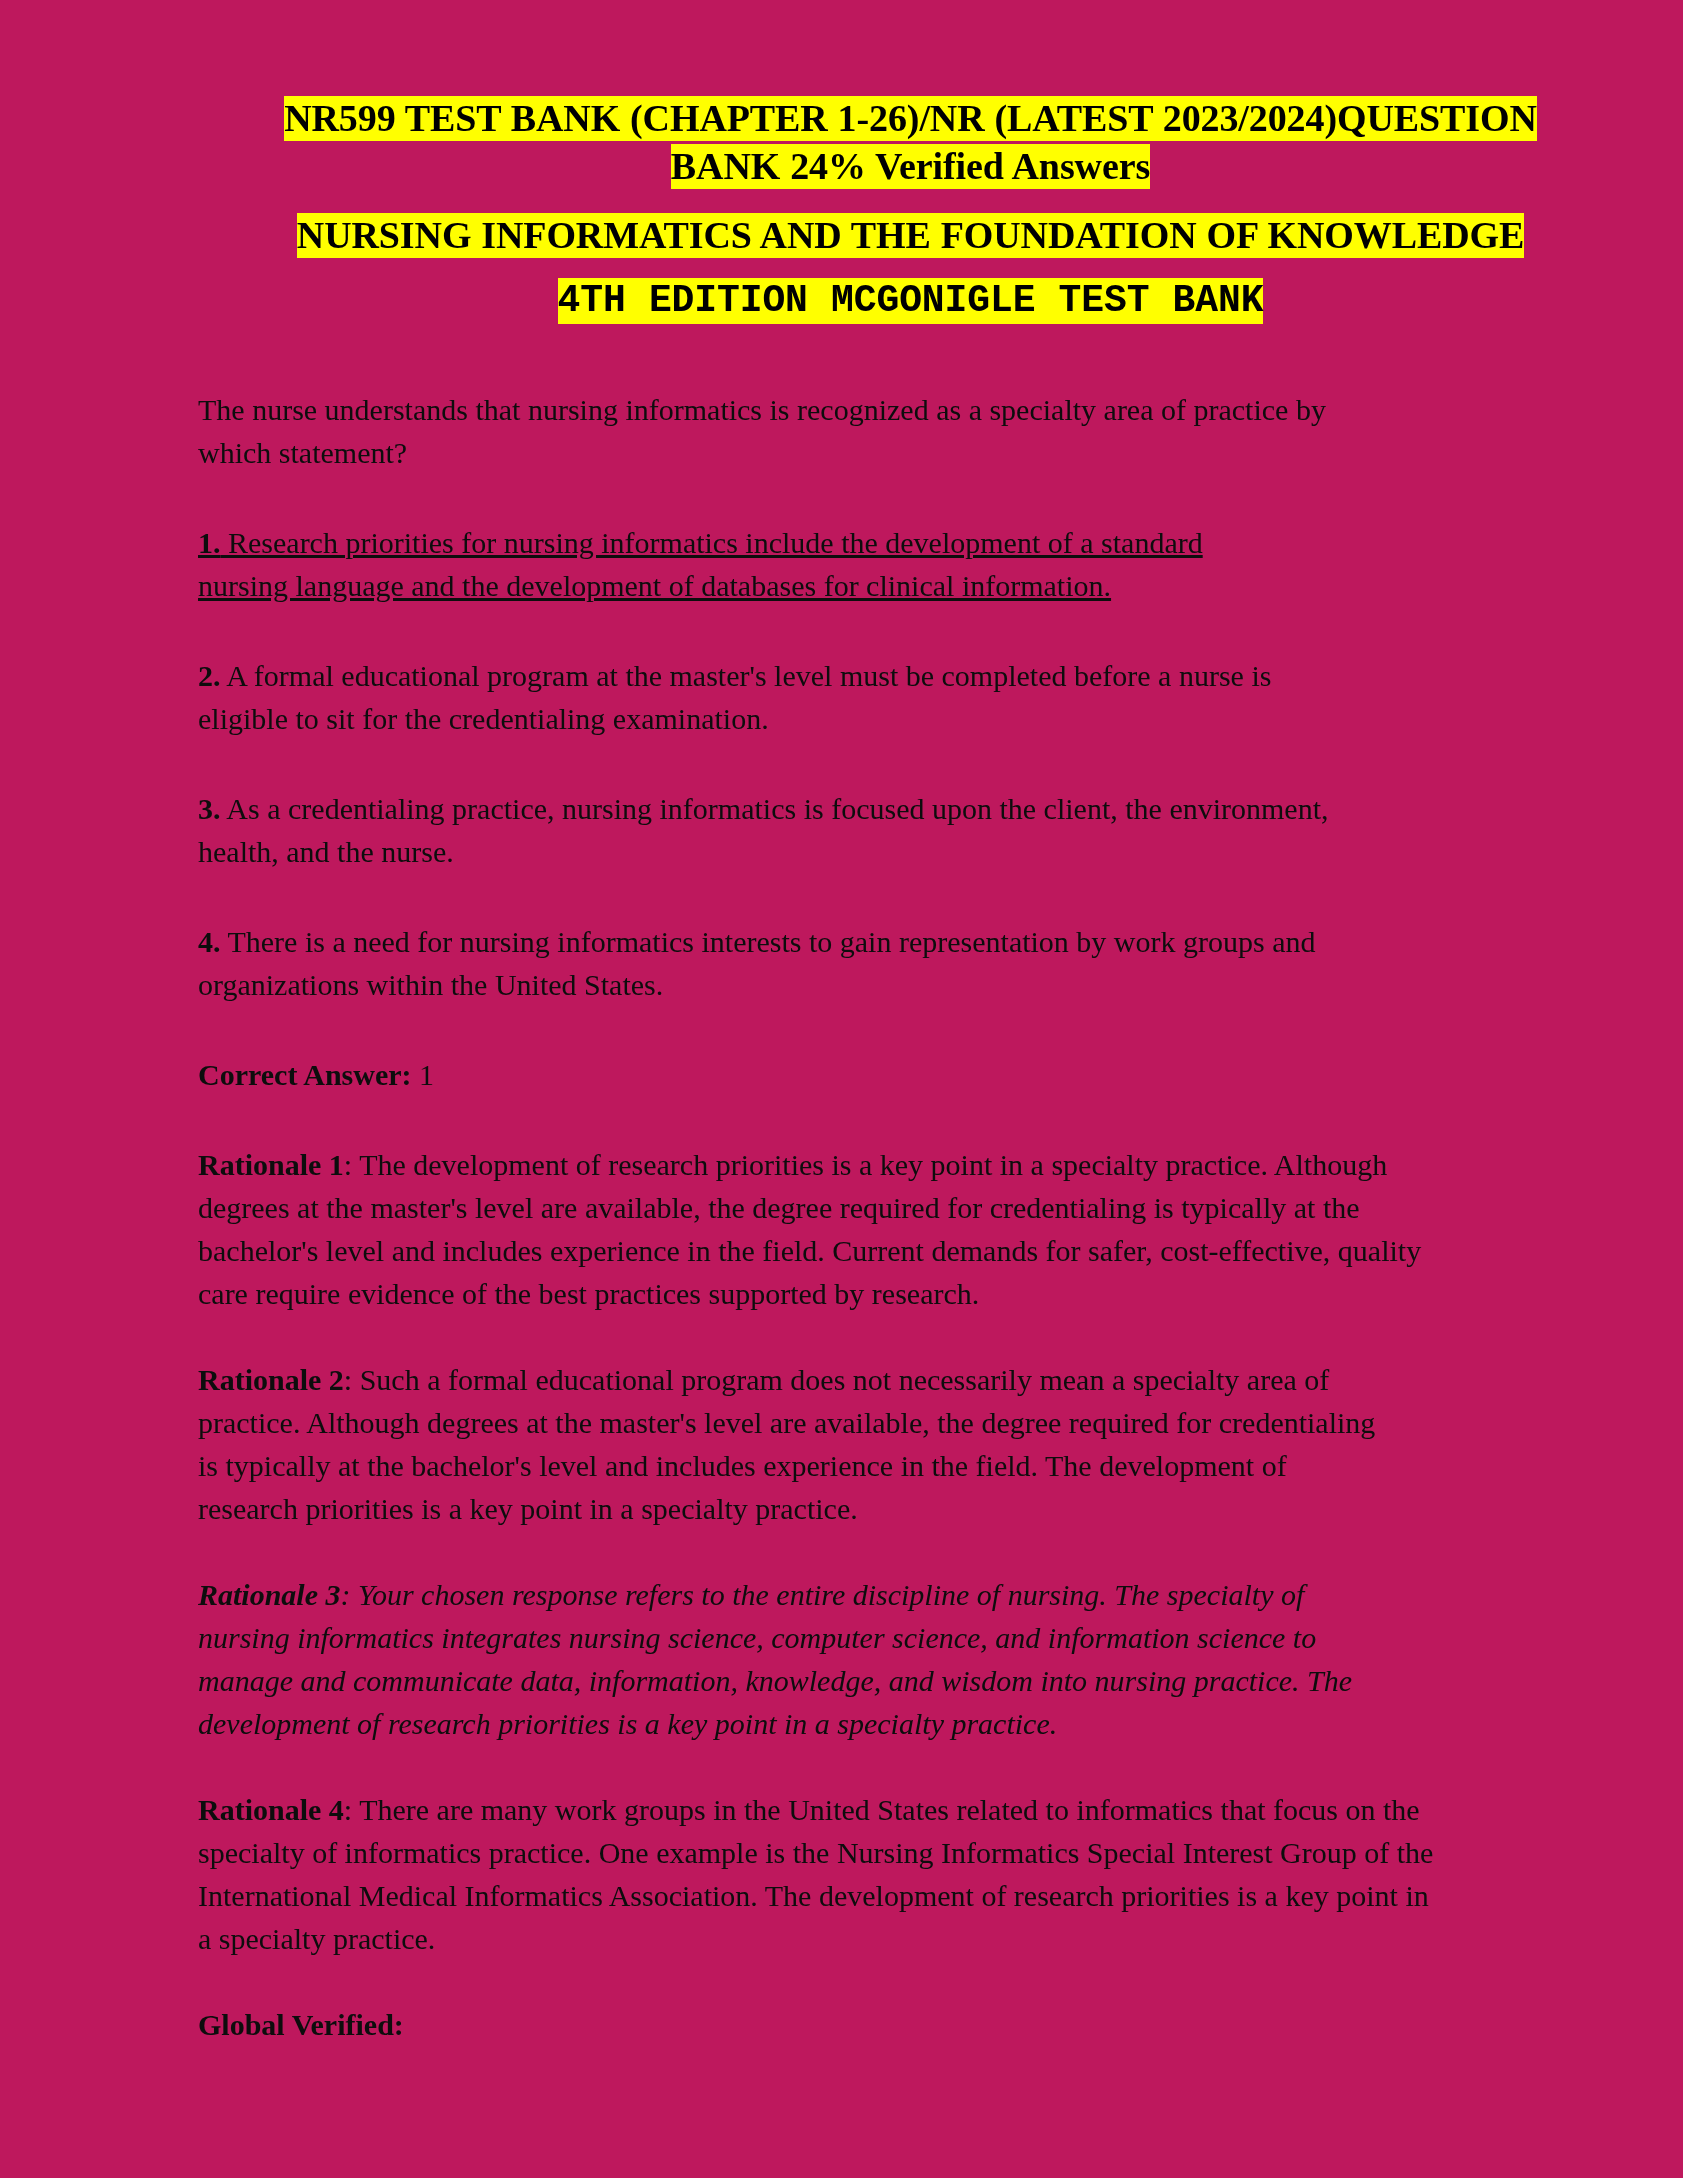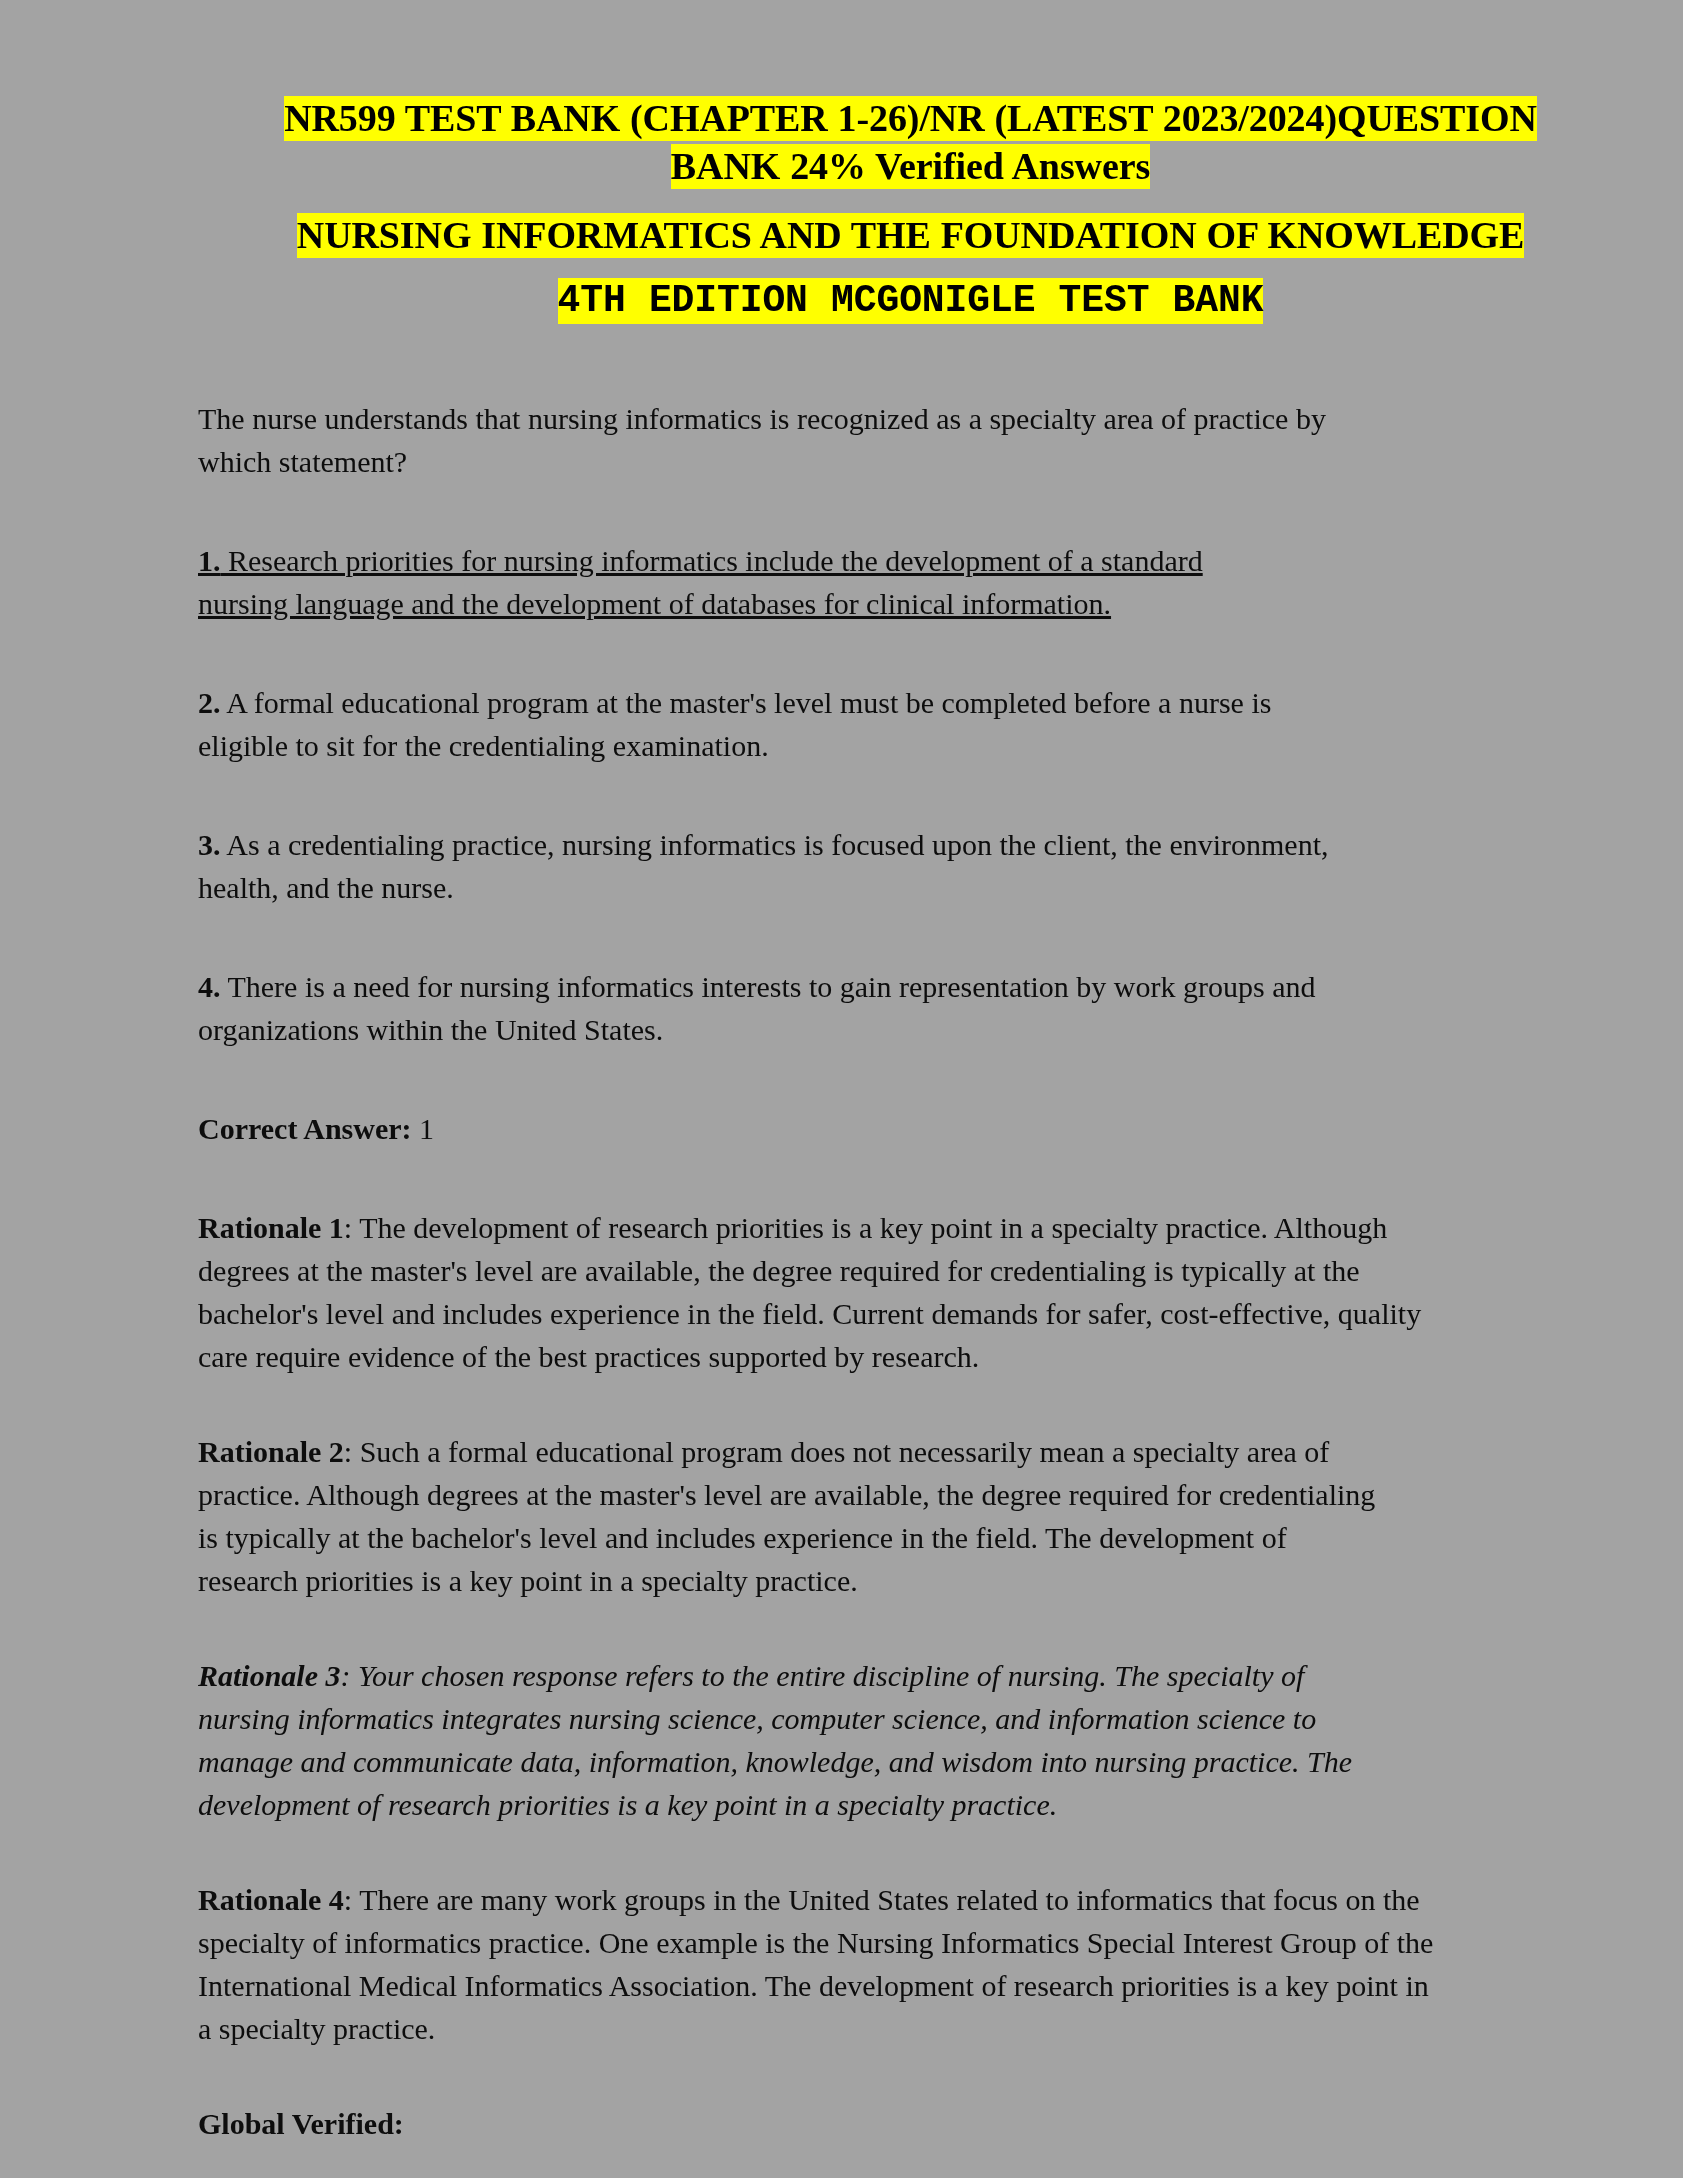--- a/index.html
+++ b/index.html
@@ -13,21 +13,21 @@
     height: 2178px;
     font-family: "Liberation Serif", "DejaVu Serif", serif;
     color: #000000;
     -webkit-font-smoothing: antialiased;
   }
 
   .page {
     position: relative;
     width: 1683px;
     height: 2178px;
-    background: #a3a3a3;
+    background: #be185d;
     box-sizing: border-box;
     overflow: hidden;
   }
 
   
   .title-block {
     position: absolute;
     left: 188px;
     top: 95px;
     width: 1445px;
@@ -53,21 +53,21 @@
   .title-line.t4 { margin-top: 18px; font-family: Liberation Mono, monospace; }
 
   
   .body-block {
     position: absolute;
     left: 198px;
     top: 384px;
     width: 1287px;
   }
   p.para {
-    margin: 13px 0 0 0;
+    margin: 4px 0 0 0;
     font-size: 30px;
     line-height: 43px;
     text-align: left;
     color: #0d0d0d;
   }
   .gap-sm { height: 43px; }
   .gap-md { height: 39px; }
 
   .num { font-weight: bold; }
   .lbl { font-weight: bold; }

